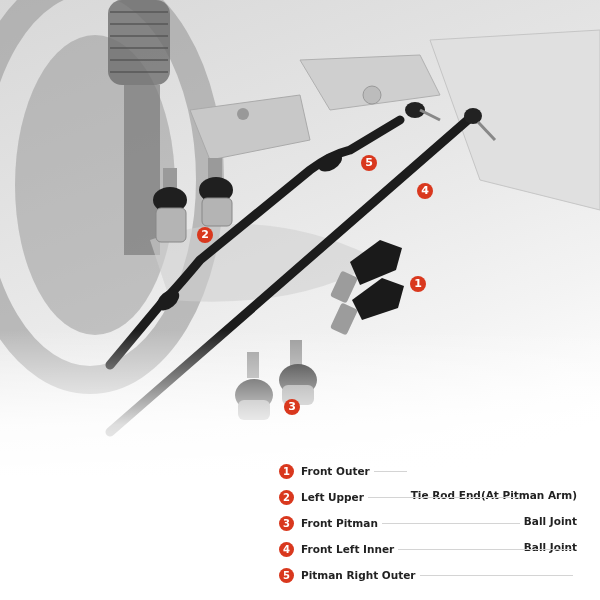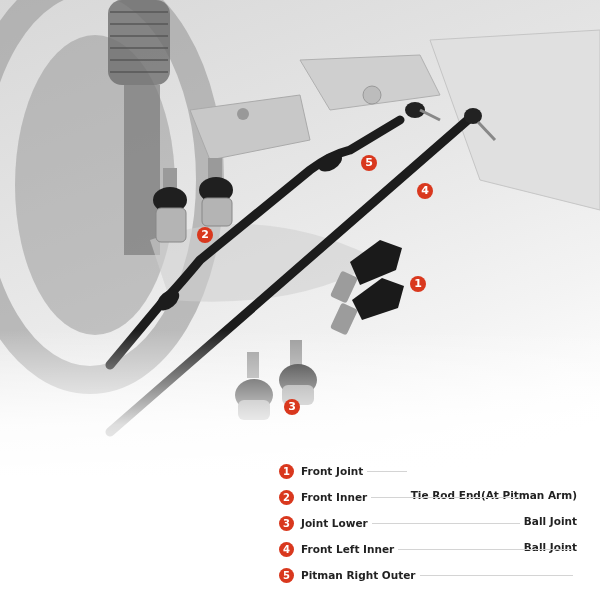--- a/index.html
+++ b/index.html
@@ -93,33 +93,33 @@
 
   <div class="badge" style="left:410px;top:276px;">1</div>
   <div class="badge" style="left:197px;top:227px;">2</div>
   <div class="badge" style="left:284px;top:399px;">3</div>
   <div class="badge" style="left:417px;top:183px;">4</div>
   <div class="badge" style="left:361px;top:155px;">5</div>
 
   <div class="legend">
     <div class="legend-row">
       <span class="num">1</span>
-      <span class="pos">Front Joint</span>
+      <span class="pos">Front Outer</span>
       <span class="line"></span>
       <span class="part">Tie Rod End(At Pitman Arm)</span>
     </div>
     <div class="legend-row">
       <span class="num">2</span>
-      <span class="pos">Front Inner</span>
+      <span class="pos">Left Upper</span>
       <span class="line"></span>
       <span class="part">Ball Joint</span>
     </div>
     <div class="legend-row">
       <span class="num">3</span>
-      <span class="pos">Joint Lower</span>
+      <span class="pos">Front Pitman</span>
       <span class="line"></span>
       <span class="part">Ball Joint</span>
     </div>
     <div class="legend-row">
       <span class="num">4</span>
       <span class="pos">Front Left Inner</span>
       <span class="line"></span>
     </div>
     <div class="legend-row">
       <span class="num">5</span>

